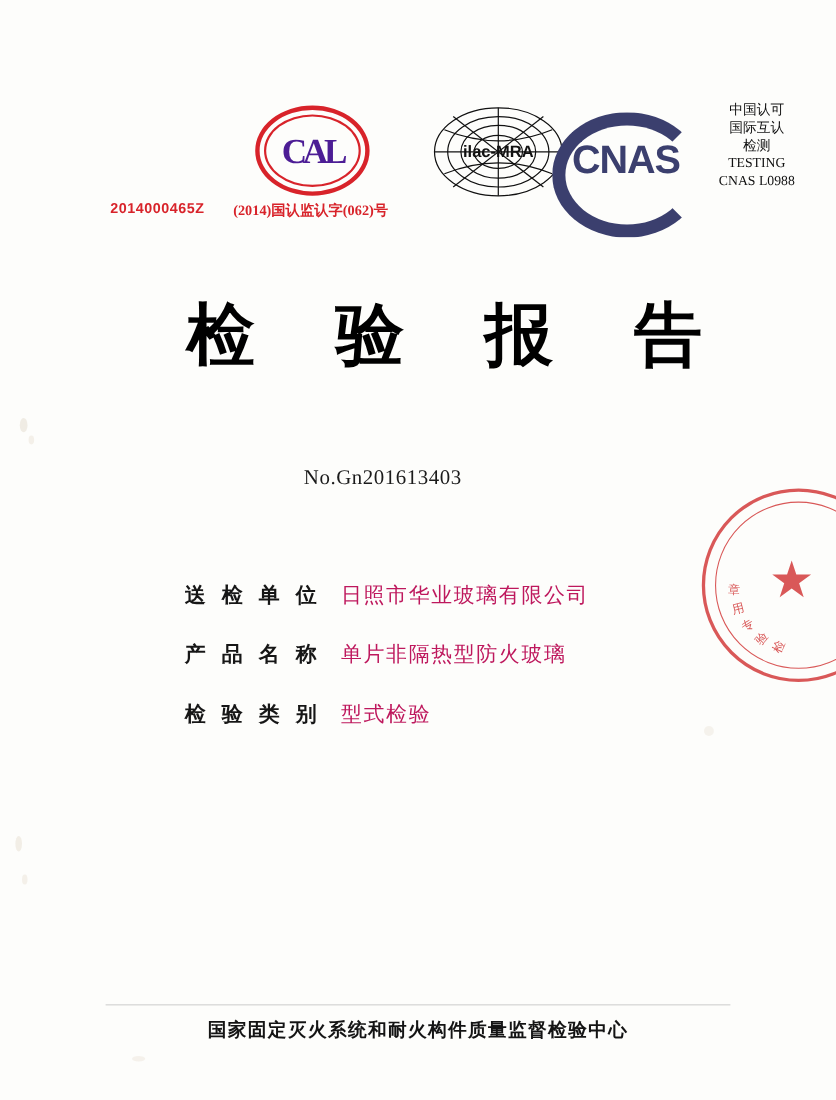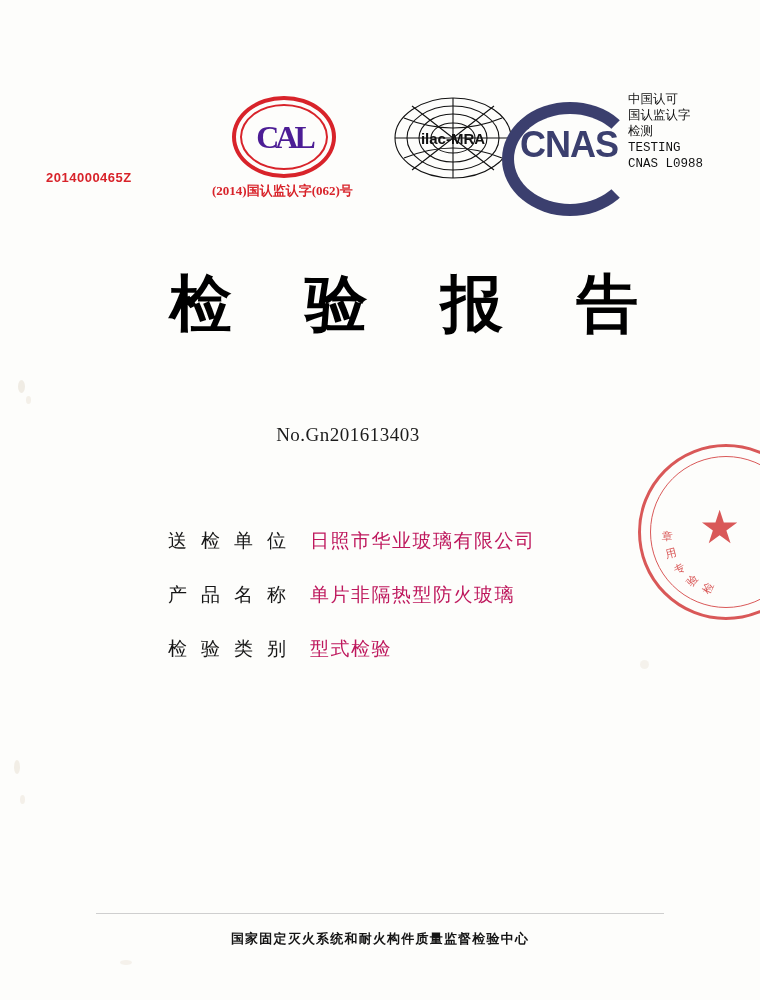--- a/index.html
+++ b/index.html
@@ -68,23 +68,23 @@
     justify-content: center;
     color: #d8232a;
     font-family: "Liberation Serif", serif;
     font-weight: bold;
     font-size: 34px;
     letter-spacing: 2px;
   }
   .cma-code {
     position: absolute;
     left: 46px;
-    top: 84px;
+    top: 96px;
     width: 140px;
-    text-align: left;
+    text-align: right;
     color: #d8232a;
     font-family: "Liberation Sans", sans-serif;
     font-weight: bold;
     font-size: 13px;
     letter-spacing: .5px;
   }
   
   .cal {
     position: absolute;
     left: 232px;
@@ -168,24 +168,25 @@
     font-weight: bold;
     font-size: 36px;
     color: #3b3f6e;
     letter-spacing: -1px;
   }
   .cnas-text {
     position: absolute;
     left: 628px;
     top: 6px;
     width: 120px;
-    font-family: Liberation Mono, monospace;
+    font-family: Liberation Serif, serif;
     font-size: 12.5px;
     line-height: 16px;
     color: #111;
+    text-align: center;
   }
   .cnas-text div { white-space: nowrap; }
 
   
   .title {
     position: absolute;
     top: 262px;
     left: 0;
     width: 760px;
     text-align: center;
@@ -217,21 +218,21 @@
     width: 480px;
   }
   .field {
     display: flex;
     align-items: baseline;
     margin-bottom: 28px;
   }
   .field .label {
     width: 126px;
     font-family: "DejaVu Serif", serif;
-    font-weight: normal;
+    font-weight: bold;
     font-size: 19px;
     letter-spacing: 4px;
     color: #161616;
   }
   .field .value {
     font-family: "DejaVu Serif", serif;
     font-size: 19px;
     letter-spacing: 1.5px;
     color: #be185d;
     padding-left: 16px;
@@ -283,21 +284,21 @@
 
   
   .footer {
     position: absolute;
     bottom: 52px;
     left: 0;
     width: 760px;
     text-align: center;
     font-family: "DejaVu Serif", serif;
     font-weight: bold;
-    font-size: 13px;
+    font-size: 17px;
     letter-spacing: 1.2px;
     color: #141414;
   }
   .footer-rule {
     position: absolute;
     bottom: 86px;
     left: 96px;
     width: 568px;
     height: 1px;
     background: #cfcfcf;
@@ -343,21 +344,21 @@
       </svg>
       <div class="label">ilac-MRA</div>
     </div>
 
     <div class="cnas">
       <div class="ring"></div>
       <div class="word">CNAS</div>
     </div>
     <div class="cnas-text">
       <div>中国认可</div>
-      <div>国认监认字</div>
+      <div>国际互认</div>
       <div>检测</div>
       <div>TESTING</div>
       <div>CNAS L0988</div>
     </div>
   </div>
 
   <div class="title">检 验 报 告</div>
   <div class="report-no">No.Gn201613403</div>
 
   <div class="fields">

